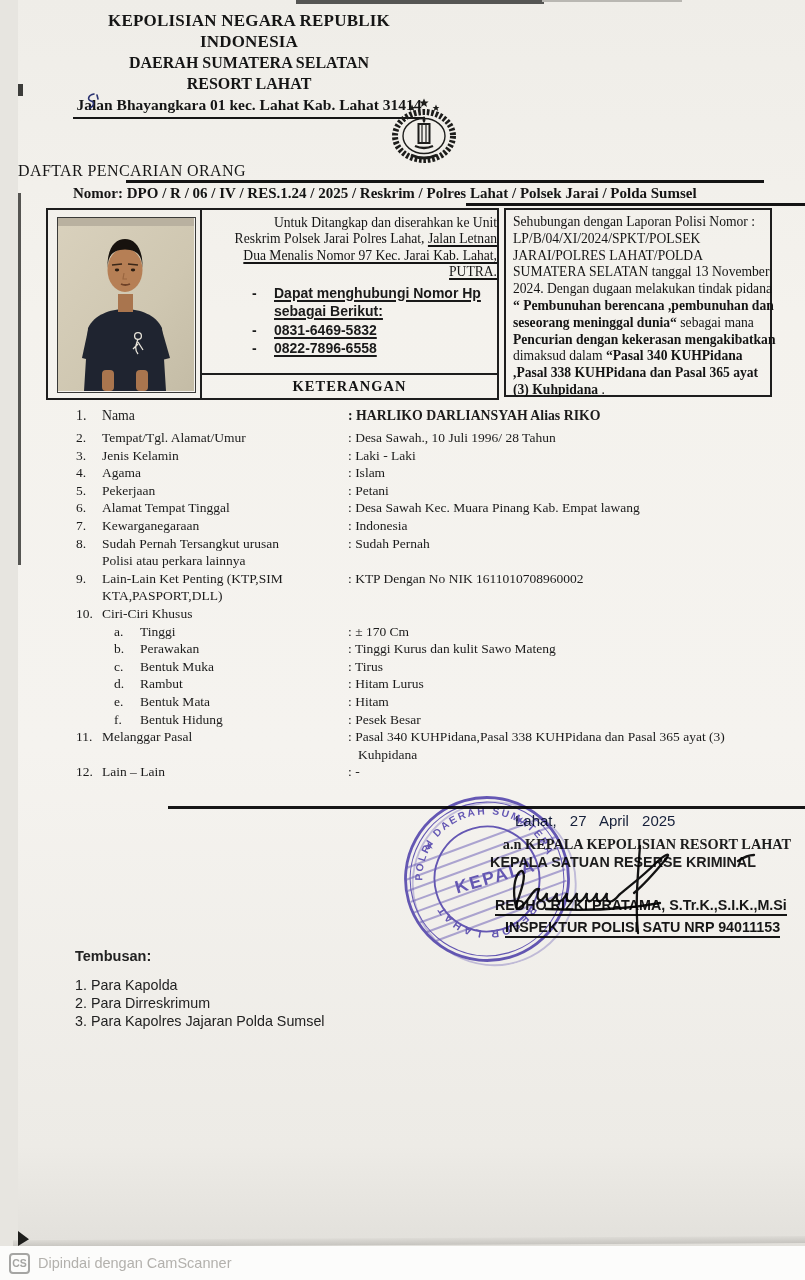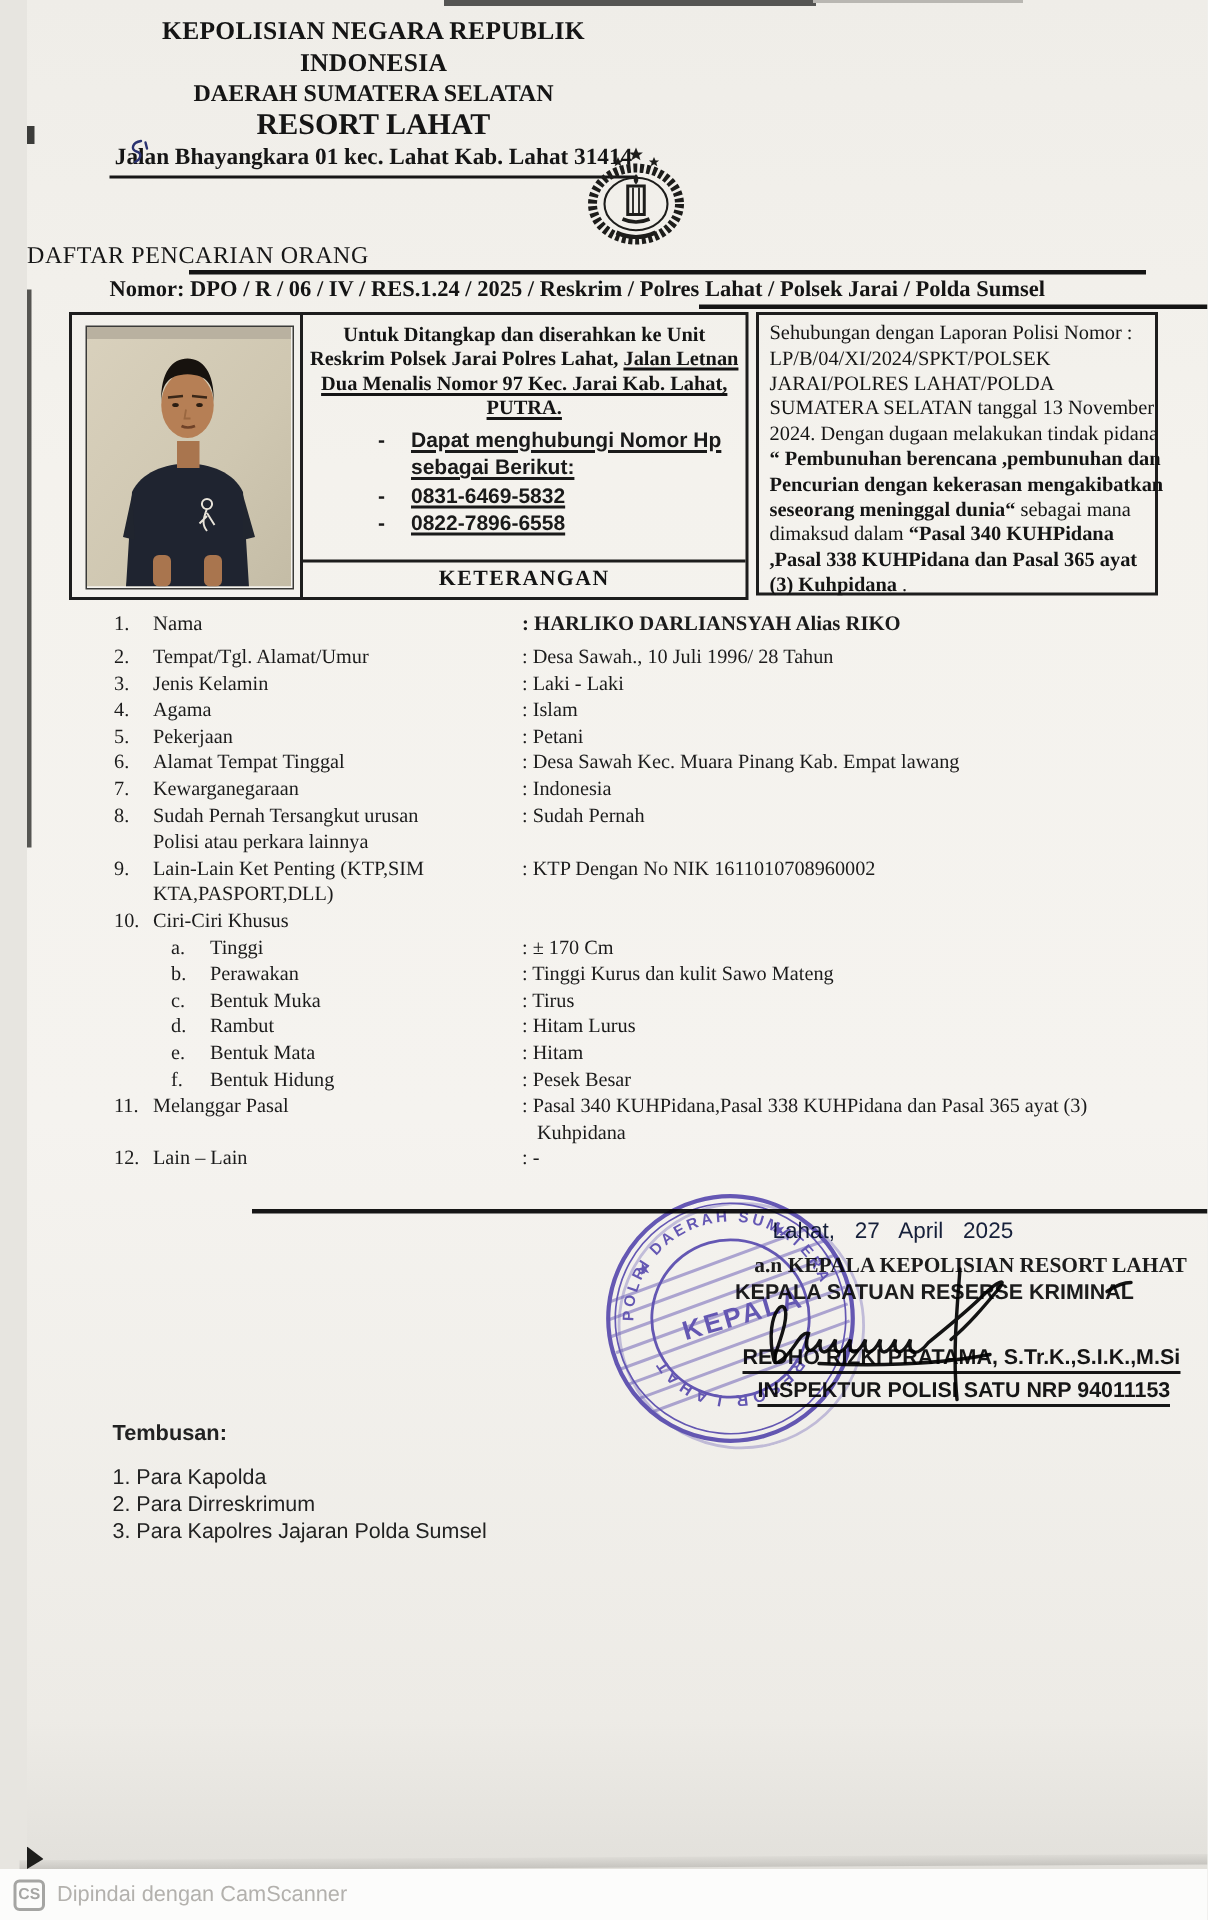--- a/index.html
+++ b/index.html
@@ -15,39 +15,39 @@
   .art-leftnick{position:absolute;left:0;top:84px;width:5px;height:12px;background:#3c3c3a;}
   .art-bottomedge{position:absolute;left:-5px;top:1238px;width:815px;height:7px;
          background:linear-gradient(180deg,#dddbd6,#c6c4bf);transform:rotate(-0.3deg);}
   .art-wedge{position:absolute;left:0;top:1231px;width:11px;height:15px;background:#1e1e1c;
          clip-path:polygon(0 0,100% 55%,0 100%);}
 
   
   .hdr{position:absolute;left:42px;top:10px;width:378px;text-align:center;color:#151515;}
   .hdr .h1{font-size:17px;font-weight:bold;letter-spacing:.2px;line-height:21px;}
   .hdr .h2{font-size:16px;font-weight:bold;line-height:21px;}
-  .hdr .h3{font-size:20px;font-weight:bold;line-height:21px;}
+  .hdr .h3{font-size:16px;font-weight:bold;line-height:21px;}
   .hdr .addr{display:inline-block;font-size:15.5px;font-weight:bold;line-height:20px;margin-top:1px;
              border-bottom:2.5px solid #161616;padding:0 4px 2px 4px;}
   .squiggle{position:absolute;left:66px;top:92px;}
 
   .emblem{position:absolute;left:364px;top:96px;}
 
   .title{position:absolute;left:0;top:162px;width:805px;text-align:left;
          font-size:16px;letter-spacing:.4px;color:#161616;}
   .rule-title{position:absolute;left:108px;top:180px;width:638px;height:3px;background:#141414;}
   .nomor{position:absolute;left:55px;top:185px;width:745px;font-size:15px;font-weight:bold;color:#141414;white-space:nowrap;}
   .rule-nomor{position:absolute;left:448px;top:203px;width:345px;height:3px;background:#141414;}
 
   
   .leftbox{position:absolute;left:28px;top:208px;width:453px;height:192px;border:2px solid #1d1d1d;box-sizing:border-box;}
   .photo{position:absolute;left:9px;top:7px;width:139px;height:176px;border:1.5px solid #3a3a38;box-sizing:border-box;overflow:hidden;}
   .midcol{position:absolute;left:152px;top:0;right:0;bottom:0;border-left:2px solid #1d1d1d;}
   .midtext{position:absolute;left:0;top:5px;right:0;}
-  .abline{text-align:center;font-size:13.6px;font-weight:bold;color:#141414;line-height:16.4px;white-space:nowrap;}
+  .abline{text-align:right;font-size:13.6px;font-weight:normal;color:#141414;line-height:16.4px;white-space:nowrap;}
   .abullets{margin-top:3px;}
   .abullet{display:flex;padding-left:50px;font-family:"Liberation Sans",sans-serif;
            font-weight:bold;font-size:14px;color:#1a1a1a;line-height:18.6px;}
   .abullet .dash{width:22px;}
   .u{text-decoration:underline;text-decoration-thickness:1.5px;text-underline-offset:2px;}
   .ketbar{position:absolute;left:0;right:0;bottom:0;height:23px;border-top:2px solid #1d1d1d;
           text-align:center;font-size:14.5px;font-weight:bold;letter-spacing:1px;color:#141414;line-height:23px;}
 
   
   .rightbox{position:absolute;left:486px;top:208px;width:268px;height:189px;border:2px solid #1d1d1d;
@@ -200,22 +200,22 @@
       </div>
     </div>
 
     <div class="rightbox" id="report-lines">
         <div class="rline"><span>Sehubungan dengan Laporan Polisi Nomor :</span></div>
         <div class="rline"><span>LP/B/04/XI/2024/SPKT/POLSEK</span></div>
         <div class="rline"><span>JARAI/POLRES LAHAT/POLDA</span></div>
         <div class="rline"><span>SUMATERA SELATAN tanggal 13 November</span></div>
         <div class="rline"><span>2024. Dengan dugaan melakukan tindak pidana</span></div>
         <div class="rline"><span class="b">“ Pembunuhan berencana ,pembunuhan dan</span></div>
+        <div class="rline"><span class="b">seseorang meninggal dunia“</span><span> sebagai mana</span></div>
         <div class="rline"><span class="b">Pencurian dengan kekerasan mengakibatkan</span></div>
-        <div class="rline"><span class="b">seseorang meninggal dunia“</span><span> sebagai mana</span></div>
         <div class="rline"><span>dimaksud dalam </span><span class="b">“Pasal 340 KUHPidana</span></div>
         <div class="rline"><span class="b">,Pasal 338 KUHPidana dan Pasal 365 ayat</span></div>
         <div class="rline"><span class="b">(3) Kuhpidana</span><span> .</span></div>
       </div>
 
     <div class="items" id="items-list">
         <div class="irow nrow">
           <span class="num">1.</span>
           <span class="lbl">Nama</span>
           <span class="val b">: HARLIKO DARLIANSYAH Alias RIKO</span>

